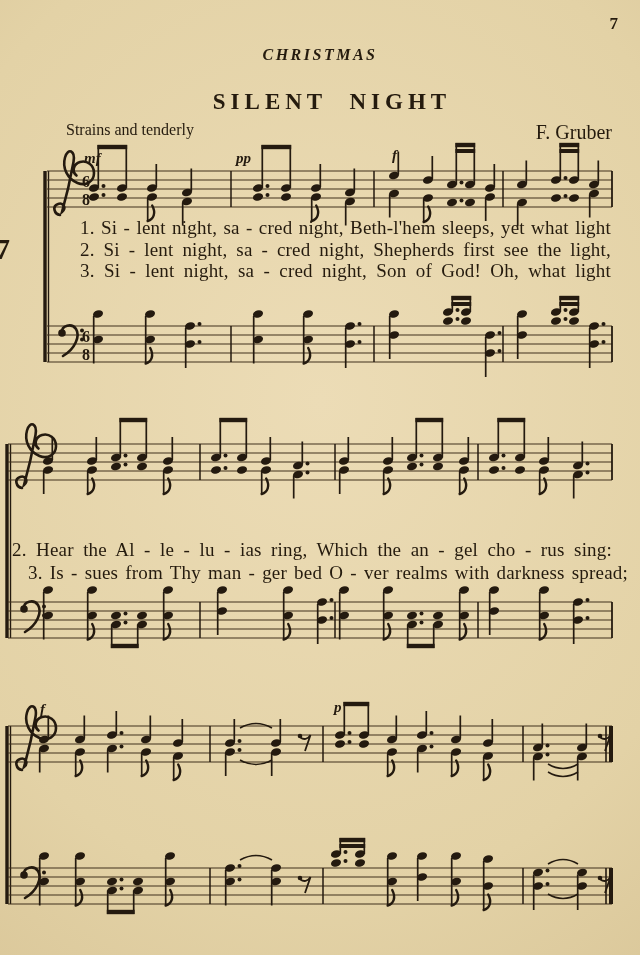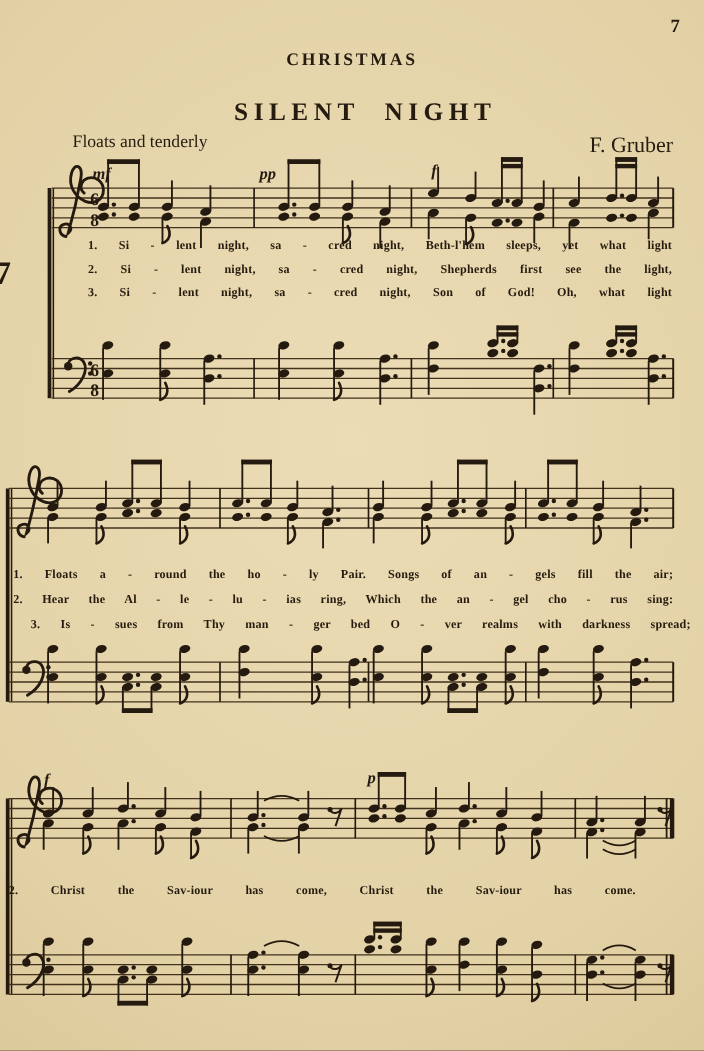--- a/index.html
+++ b/index.html
@@ -2,28 +2,28 @@
 <html><head>
 <meta charset="utf-8">
 <style>
   html,body{margin:0;padding:0;background:#8a7b5c;}
   .page{position:relative;width:640px;height:955px;overflow:hidden;
     background:radial-gradient(120% 95% at 50% 42%, #ecdcb6 0%, #e3d2a6 55%, #d2bd8e 100%);
     font-family:"Liberation Serif","DejaVu Serif",serif;color:#251b0e;}
   .abs{position:absolute;}
   #score{position:absolute;left:0;top:0;}
   .pgnum{top:14px;right:22px;font-size:17px;font-weight:700;}
-  .cat{top:46px;left:0;right:0;text-align:center;font-weight:700;
+  .cat{top:46px;left:0;right:0;text-align:center;font-style:italic;font-weight:700;
        font-size:16px;letter-spacing:2.5px;}
   .title{top:89px;left:0;right:0;text-align:center;font-size:23px;font-weight:600;
        letter-spacing:5px;word-spacing:12px;padding-left:24px;}
   .tempo{top:121px;left:66px;font-size:16px;}
   .composer{top:121px;right:28px;font-size:20px;}
   .marginnum{top:232px;left:-5px;font-size:30px;font-weight:700;}
-  .ly{position:absolute;font-size:11px;font-weight:700;letter-spacing:.2px;
+  .ly{position:absolute;font-size:19px;font-weight:400;letter-spacing:.2px;
       text-align:justify;text-align-last:justify;-moz-text-align-last:justify;white-space:normal;}
   #ly11{top:217px;left:80px;width:531px}
   #ly12{top:239px;left:80px;width:531px}
   #ly13{top:260px;left:80px;width:531px}
   #ly21{top:516px;left:12px;width:600px}
   #ly22{top:539px;left:12px;width:600px}
   #ly23{top:562px;left:28px;width:600px}
   #ly31{top:782px;left:8px;width:570px}
   #ly32{top:804px;left:8px;width:570px}
   #ly33{top:826px;left:8px;width:570px}
@@ -557,24 +557,22 @@
       <line x1="577.7" y1="874.5" x2="577.7" y2="910" stroke="#241a0f" stroke-width="1.7"></line>
       <path d="M 548 864 Q 563 855 578 864" stroke="#241a0f" stroke-width="1.6" fill="none"></path>
       <path d="M 548 894 Q 563 903 578 894" stroke="#241a0f" stroke-width="1.6" fill="none"></path>
       <circle cx="600" cy="878" r="2.3" fill="#241a0f"></circle>
       <path d="M 600.5 879.5 c 3 2.5 7.5 2 10 -2.5 l -5.5 16" stroke="#241a0f" stroke-width="1.8" fill="none"></path>
     </svg>
 
   <div class="abs pgnum">7</div>
   <div class="abs cat">CHRISTMAS</div>
   <div class="abs title">SILENT NIGHT</div>
-  <div class="abs tempo">Floats and tenderly</div>
+  <div class="abs tempo">Strains and tenderly</div>
   <div class="abs composer">F. Gruber</div>
   <div class="abs marginnum">7</div>
 
   <div id="ly11" class="ly">1. Si - lent night, sa - cred night, Beth-l'hem sleeps, yet what light</div>
   <div id="ly12" class="ly">2. Si - lent night, sa - cred night, Shepherds first see the light,</div>
   <div id="ly13" class="ly">3. Si - lent night, sa - cred night, Son of God! Oh, what light</div>
-  <div id="ly21" class="ly">1. Floats a - round the ho - ly Pair. Songs of an - gels fill the air;</div>
   <div id="ly22" class="ly">2. Hear the Al - le - lu - ias ring, Which the an - gel cho - rus sing:</div>
   <div id="ly23" class="ly">3. Is - sues from Thy man - ger bed O - ver realms with darkness spread;</div>
-  <div id="ly32" class="ly">2. Christ the Sav-iour has come, Christ the Sav-iour has come.</div>
 </div>
 
 </body></html>

